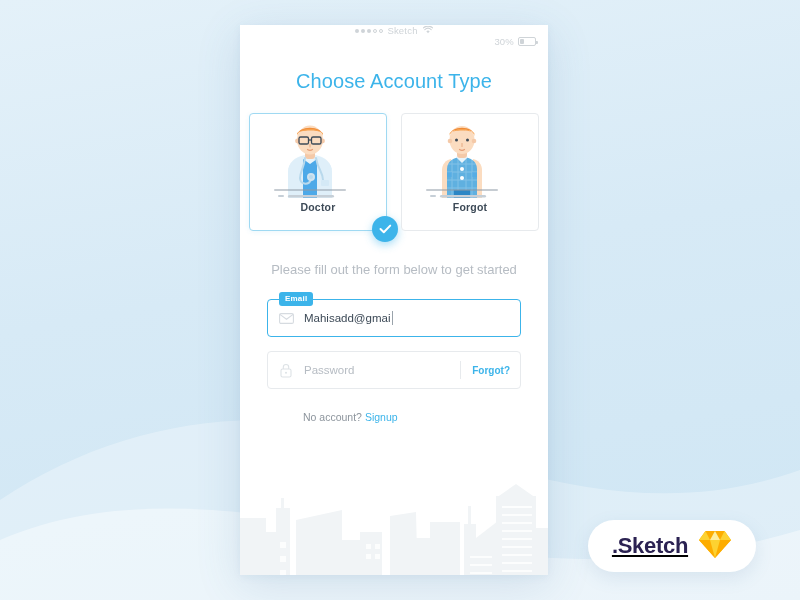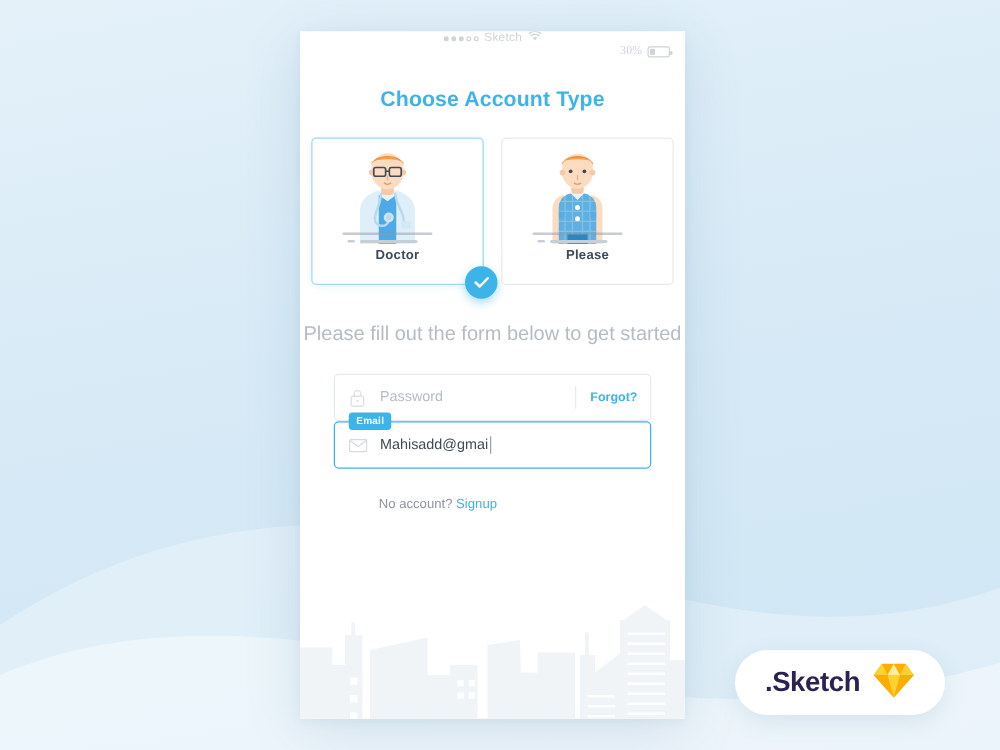--- a/index.html
+++ b/index.html
@@ -40,40 +40,40 @@
   .sb-left { display:flex; align-items:center; gap:4px; }
   .sig-dots { display:flex; align-items:center; gap:2px; }
   .dot { width:4px; height:4px; border-radius:50%; background:#cfd4d8; }
   .dot.empty { background:transparent; border:1px solid #cfd4d8; width:4px; height:4px; }
   .carrier { font-size: 9.5px; color:#cfd4d8; }
   .wifi { display:inline-block; margin-left:1px; }
   .sb-center {
     position:absolute; left:0; right:0; text-align:center;
     font-size: 9.5px; color:#cfd4d8; pointer-events:none;
   }
-  .sb-right { margin-left:auto; display:flex; align-items:flex-end; gap:4px;font-family:Liberation Serif, serif; }
+  .sb-right { margin-left:auto; display:flex; align-items:center; gap:4px; }
   .batt-pct { font-size:9.5px; color:#cfd4d8; }
   .batt {
     width:18px; height:9px; border:1px solid #cfd4d8; border-radius:2px;
     position:relative; display:flex; align-items:center; padding:1px;
   }
   .batt::after {
     content:""; position:absolute; right:-3px; top:2.5px;
     width:2px; height:3px; background:#cfd4d8; border-radius:0 1px 1px 0;
   }
   .batt-fill { height:100%; width:30%; background:#cfd4d8; border-radius:1px; }
 
   
   .screen { position:relative; height: 524px; }
 
   .page-title {
     text-align:center;
     margin-top: 19px;
-    font-size: 17px;
-    font-weight: bold;
+    font-size: 20px;
+    font-weight: normal;
     color: #3cb4ea;
     letter-spacing: .1px;
   }
 
   
   .cards {
     display:flex; justify-content:center; gap: 14px;
     margin-top: 20px;
   }
   .card {
@@ -97,21 +97,21 @@
     position:absolute; right:-12px; bottom:-12px;
     width: 26px; height: 26px; border-radius:50%;
     background:#3cb4ea;
     display:flex; align-items:center; justify-content:center;
     box-shadow: 0 3px 8px rgba(60,180,234,0.45);
   }
 
   
   .greeting { text-align:center; margin-top: 31px; }
   .greeting .g1 { font-size: 10.5px; color:#b6bcc3; }
-  .greeting .g2 { font-size: 16px; color:#b6bcc3; margin-top: 5px; }
+  .greeting .g2 { font-size: 13px; color:#b6bcc3; margin-top: 5px; }
 
   
   .form { margin: 22px 27px 0 27px; }
 
   .field {
     position:relative;
     height: 38px;
     border:1px solid #e7eaed;
     border-radius:4px;
     background:#fff;
@@ -160,20 +160,21 @@
   
   .skyline { position:absolute; left:0; bottom:0; width:308px; height:110px; }
 
   
   .sketch-badge {
     position:absolute; left: 588px; top: 520px;
     width: 168px; height: 52px;
     background:#fff; border-radius: 26px;
     display:flex; align-items:center; justify-content:center; gap:10px;
     box-shadow: 0 6px 18px rgba(80,120,160,0.13);
+    text-decoration: underline;
   }
   .sketch-text {
     font-size: 22px; font-weight:bold; color:#2b2252;
     letter-spacing:-.3px;
   }
 </style>
 </head>
 <body>
 
 <svg class="bg-waves" viewBox="0 0 800 600" preserveAspectRatio="none">
@@ -307,55 +308,55 @@
             <circle cx="65.5" cy="26" r="1.5" fill="#3d4a57"></circle>
 
             <path d="M60 29.5 L60 32.5" stroke="#eab28c" stroke-width="1.2" stroke-linecap="round"></path>
             <path d="M57.5 35.5 Q60 37.2 62.5 35.5" stroke="#e59d76" stroke-width="1.2" fill="none" stroke-linecap="round"></path>
 
             <rect x="24" y="75" width="72" height="2" rx="1" fill="#8d9aa6" opacity="0.5"></rect>
             <rect x="28" y="81" width="6" height="2" rx="1" fill="#c6cfd7"></rect>
             <rect x="38" y="81" width="46" height="2.4" rx="1.2" fill="#c6cfd7"></rect>
           </svg>
         </div>
-        <div class="card-label">Please</div>
+        <div class="card-label">Forgot</div>
       </div>
     </div>
 
     <div class="greeting">
       <div class="g2">Please fill out the form below to get started</div>
     </div>
 
     <div class="form">
-
-      <div class="field pw">
-        <span class="field-icon">
-          <svg width="12" height="15" viewBox="0 0 12 15">
-            <rect x="1" y="6" width="10" height="8" rx="1.6" fill="none" stroke="#dde2e6" stroke-width="1.1"></rect>
-            <path d="M3.3 6 V4.2 A2.7 2.7 0 0 1 8.7 4.2 V6" fill="none" stroke="#dde2e6" stroke-width="1.1"></path>
-            <circle cx="6" cy="9.8" r="1" fill="#dde2e6"></circle>
-          </svg>
-        </span>
-        <span class="field-placeholder">Password</span>
-        <span class="field-divider"></span>
-        <span class="forgot">Forgot?</span>
-      </div>
 
       <div class="field active">
         <span class="field-badge">Email</span>
         <span class="field-icon">
           <svg width="15" height="11" viewBox="0 0 15 11">
             <rect x="0.6" y="0.6" width="13.8" height="9.8" rx="1.4" fill="none" stroke="#d6dbe0" stroke-width="1.1"></rect>
             <path d="M1.2 1.6 L7.5 6.2 L13.8 1.6" fill="none" stroke="#d6dbe0" stroke-width="1.1" stroke-linecap="round"></path>
           </svg>
         </span>
         <span class="field-value">
             <span>Mahisadd@gmai</span>
             <i class="caret"></i>
           </span>
+      </div>
+
+      <div class="field pw">
+        <span class="field-icon">
+          <svg width="12" height="15" viewBox="0 0 12 15">
+            <rect x="1" y="6" width="10" height="8" rx="1.6" fill="none" stroke="#dde2e6" stroke-width="1.1"></rect>
+            <path d="M3.3 6 V4.2 A2.7 2.7 0 0 1 8.7 4.2 V6" fill="none" stroke="#dde2e6" stroke-width="1.1"></path>
+            <circle cx="6" cy="9.8" r="1" fill="#dde2e6"></circle>
+          </svg>
+        </span>
+        <span class="field-placeholder">Password</span>
+        <span class="field-divider"></span>
+        <span class="forgot">Forgot?</span>
       </div>
 
       <div class="bottom-row">
         <div class="no-account">
           <span>No account?</span>
           <span class="signup">Signup</span>
         </div>
       </div>
     </div>
 

